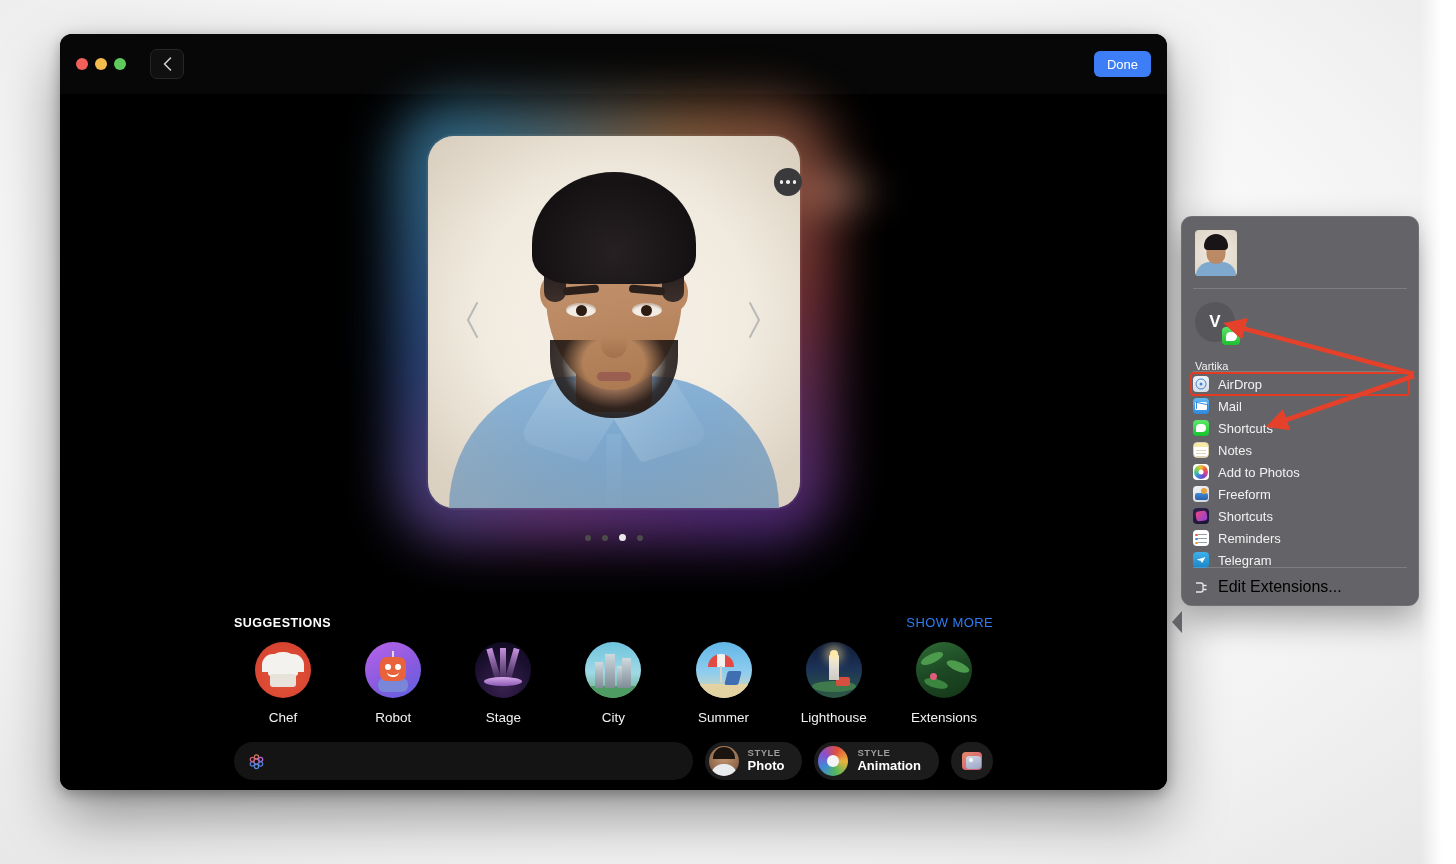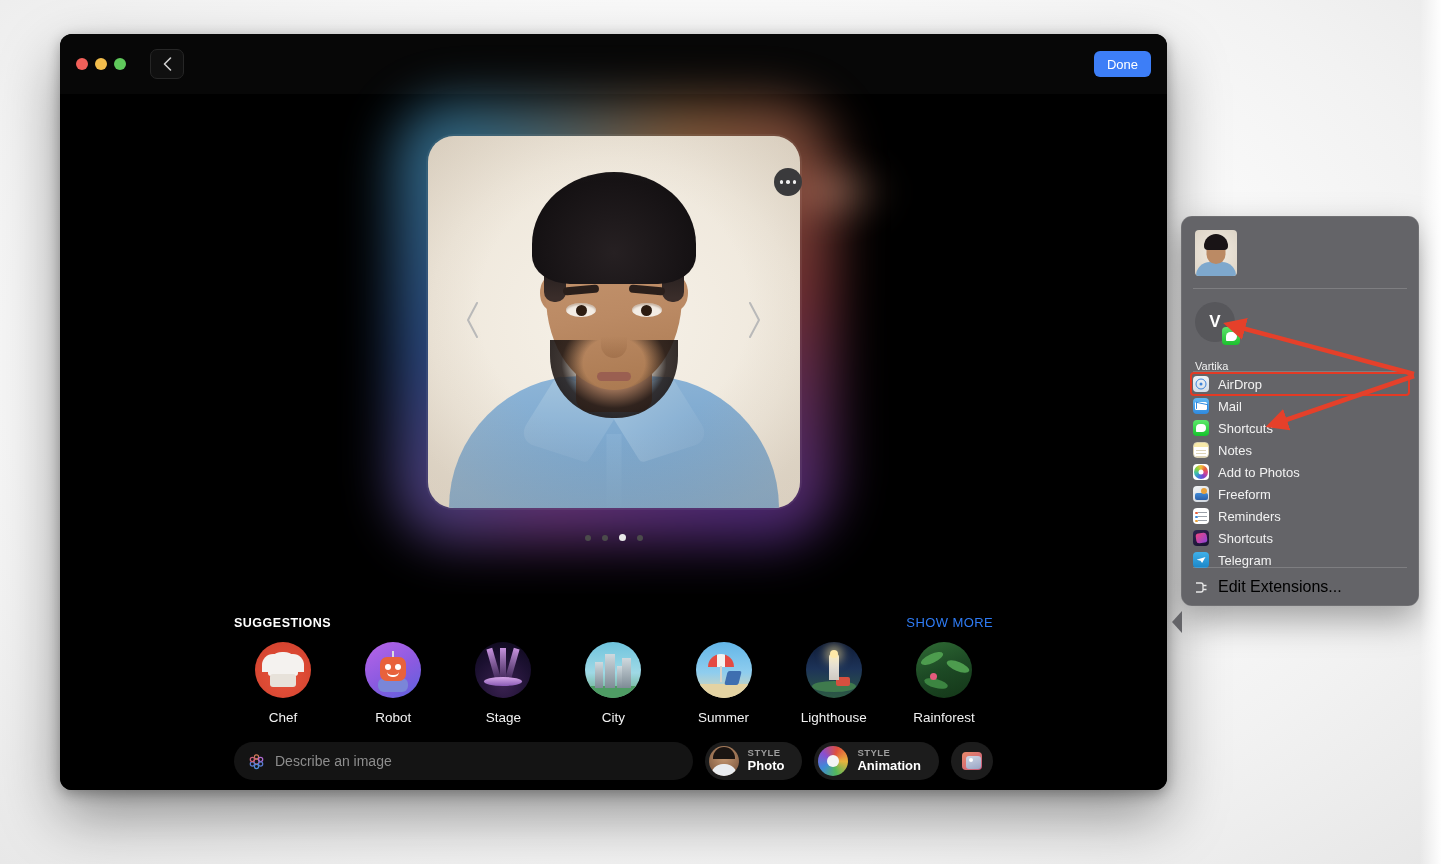--- a/index.html
+++ b/index.html
@@ -523,39 +523,38 @@
           </div>
           <span class="sug-name">Lighthouse</span>
         </div>
         <div class="suggestion-item">
           <div class="sug-thumb th-rainforest">
             <span class="lf l1"></span>
             <span class="lf l2"></span>
             <span class="lf l3"></span>
             <span class="fl"></span>
           </div>
-          <span class="sug-name">Rainforest</span>
+          <span class="sug-name">Extensions</span>
         </div>
       </div>
 
     <div id="prompt-row">
 
       <div id="prompt-input-wrap">
         <svg width="17" height="17" viewBox="0 0 20 20">
           <g fill="none" stroke-width="1.5" stroke-linecap="round">
             <circle cx="10" cy="10" r="3.1" stroke="#c9607a"></circle>
             <circle cx="10" cy="4.6" r="2.5" stroke="#d07a5a"></circle>
             <circle cx="14.8" cy="7.6" r="2.5" stroke="#b06ad0"></circle>
             <circle cx="14.8" cy="13" r="2.5" stroke="#5a7ad0"></circle>
             <circle cx="10" cy="15.9" r="2.5" stroke="#4f8ad8"></circle>
             <circle cx="5.2" cy="13" r="2.5" stroke="#5a7ad0"></circle>
             <circle cx="5.2" cy="7.6" r="2.5" stroke="#c9607a"></circle>
           </g>
         </svg>
-        <input id="prompt-input" type="text" placeholder="Describe an image" style="">
       </div>
 
       <div class="chip" id="person-chip">
         <span class="chip-avatar" id="person-avatar-img"></span>
         <span class="chip-text">
           <span class="chip-label">STYLE</span>
           <span class="chip-value">Photo</span>
         </span>
       </div>
 
@@ -622,26 +621,26 @@
       </div>
       <div class="share-item">
         <span class="si-icon ic-photos"></span>
         <span class="si-label">Add to Photos</span>
       </div>
       <div class="share-item">
         <span class="si-icon ic-freeform"></span>
         <span class="si-label">Freeform</span>
       </div>
       <div class="share-item">
+        <span class="si-icon ic-shortcuts"></span>
+        <span class="si-label">Shortcuts</span>
+      </div>
+      <div class="share-item">
         <span class="si-icon ic-reminders"></span>
         <span class="si-label">Reminders</span>
-      </div>
-      <div class="share-item">
-        <span class="si-icon ic-shortcuts"></span>
-        <span class="si-label">Shortcuts</span>
       </div>
       <div class="share-item">
         <span class="si-icon ic-telegram"></span>
         <span class="si-label">Telegram</span>
       </div>
     </div>
 
   <div class="share-divider" id="divider-3"></div>
 
   <div id="share-footer">

